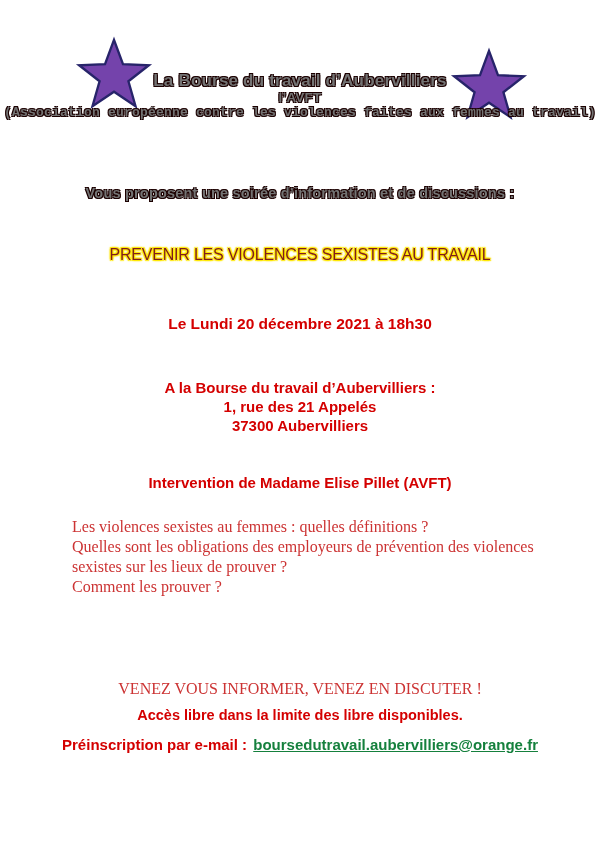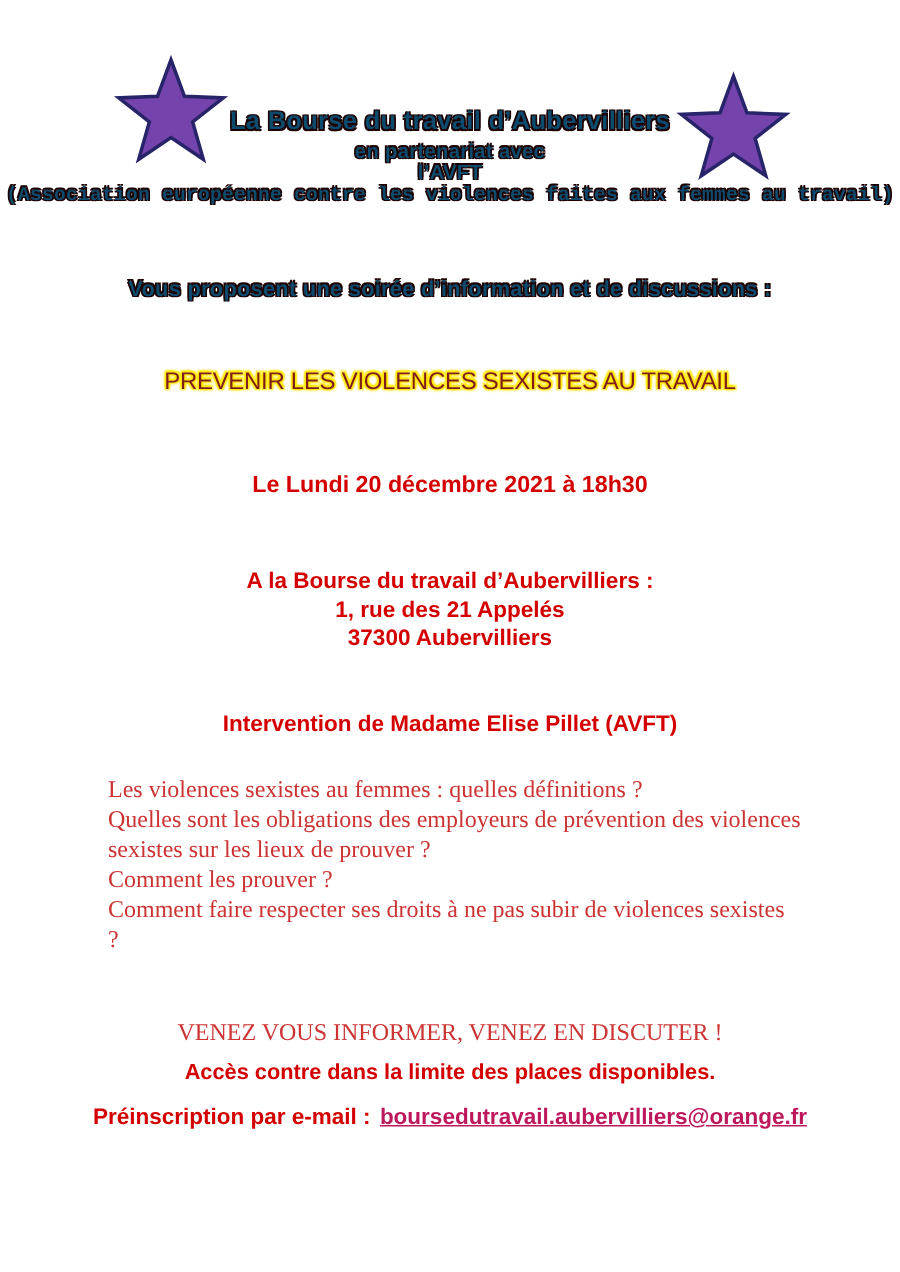--- a/index.html
+++ b/index.html
@@ -14,21 +14,21 @@
   .abs { position: absolute; left: 0; right: 0; }
   .center { text-align: center; }
 
   
   .star { position: absolute; }
   .star-left  { left: 75px;  top: 36px; width: 78px; height: 78px; }
   .star-right { left: 450px; top: 46px; width: 78px; height: 80px; }
 
   
   .outlined {
-    color: #0c4a6e;
+    color: #737373;
     font-weight: bold;
     text-shadow:
       1px 1px 0 #1c0000, -1px 1px 0 #1c0000,
       1px -1px 0 #1c0000, -1px -1px 0 #1c0000,
       0 0 1px #000000;
     letter-spacing: 0.2px;
   }
   .header { top: 71px; }
   .header .h1 { font-size: 17px;   line-height: 19px; }
   .header .h2 { font-size: 13.5px; line-height: 13px; margin-top: 4px; }
@@ -67,41 +67,40 @@
     font-family: "Liberation Serif", serif;
     font-size: 16px;
     color: #cc3333;
     margin-top: 32px;
   }
 
   .access { top: 707px; font-size: 14.5px; }
   .registration { top: 736px; font-size: 15px; }
   .registration .label { margin-right: 2px; }
   .registration a.email {
-    color: #be185d;
+    color: #15803d;
     font-weight: bold;
     text-decoration: underline;
   }
 </style>
 </head>
 <body>
 
 <div class="page">
 
   <svg class="star star-left" viewBox="0 0 100 100" aria-hidden="true">
     <polygon points="50,5 61.5,36.2 94.7,37.5 68.5,58 77.6,90 50,71.5 22.4,90 31.5,58 5.3,37.5 38.5,36.2" stroke="#27246a" stroke-width="3" stroke-linejoin="miter" fill="#7443ab"></polygon>
   </svg>
 
   <svg class="star star-right" viewBox="0 0 100 100" aria-hidden="true">
     <polygon points="50,5 61.5,36.2 94.7,37.5 68.5,58 77.6,90 50,71.5 22.4,90 31.5,58 5.3,37.5 38.5,36.2" stroke="#27246a" stroke-width="3" stroke-linejoin="miter" fill="#7443ab"></polygon>
   </svg>
 
   <div class="abs center header">
     <div class="h1 outlined">La Bourse du travail d’Aubervilliers</div>
-    <div class="h2 outlined">en partenariat avec</div>
     <div class="h3 outlined">l’AVFT</div>
     <div class="h4 outlined">(Association européenne contre les violences faites aux femmes au travail)</div>
   </div>
 
   <div class="abs center tagline outlined">Vous proposent une soirée d’information et de discussions :</div>
 
   <div class="abs center title">PREVENIR LES VIOLENCES SEXISTES AU TRAVAIL</div>
 
   <div class="abs center date boldred">Le Lundi 20 décembre 2021 à 18h30</div>
 
@@ -110,25 +109,24 @@
     <div>1, rue des 21 Appelés</div>
     <div>37300 Aubervilliers</div>
   </div>
 
   <div class="abs center speaker boldred">Intervention de Madame Elise Pillet (AVFT)</div>
 
   <div class="questions">
     <div>Les violences sexistes au femmes : quelles définitions ?</div>
     <div>Quelles sont les obligations des employeurs de prévention des violences sexistes sur les lieux de prouver ?</div>
     <div>Comment les prouver ?</div>
-    <div>Comment faire respecter ses droits à ne pas subir de violences sexistes ?</div>
   </div>
 
   <div class="abs center cta">VENEZ VOUS INFORMER, VENEZ EN DISCUTER !</div>
 
-  <div class="abs center access boldred">Accès contre dans la limite des places disponibles.</div>
+  <div class="abs center access boldred">Accès libre dans la limite des libre disponibles.</div>
 
   <div class="abs center registration boldred">
     <span class="label">Préinscription par e-mail :</span>
     <a class="email" href="#">boursedutravail.aubervilliers@orange.fr</a>
   </div>
 
 </div>
 
 </body></html>

